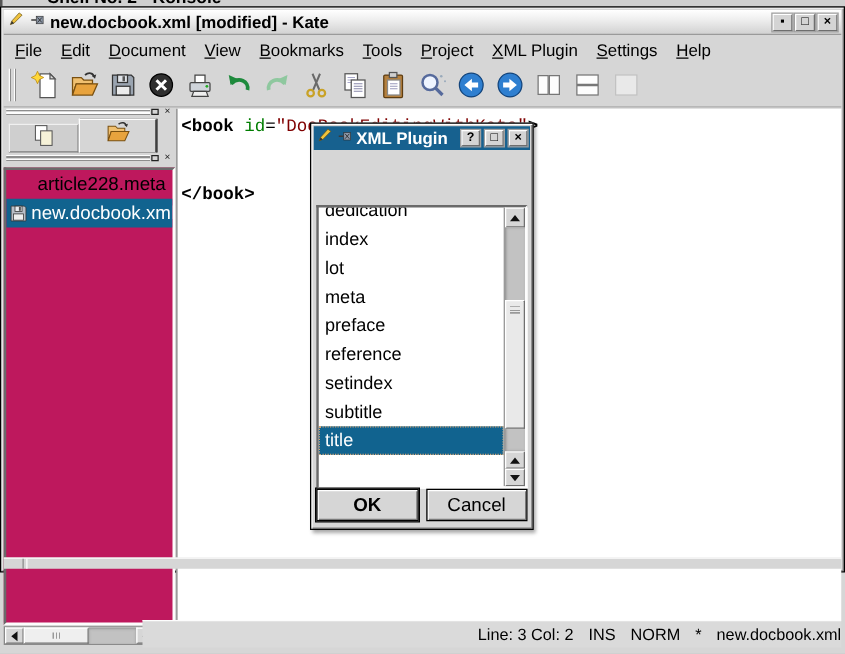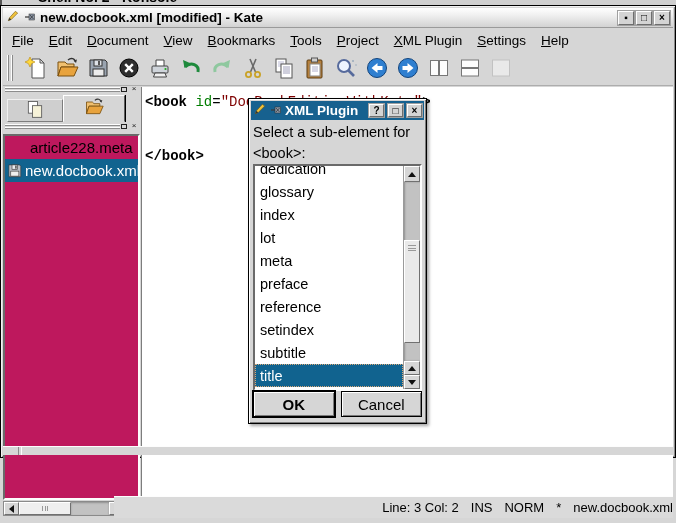--- a/index.html
+++ b/index.html
@@ -406,25 +406,23 @@
             <rect x="10" y="6" width="11" height="12" fill="#8d98a8" stroke="#2a2a2a"></rect>
             <path d="M12 8l7 8M19 8l-7 8" stroke="#2a2a2a" stroke-width="1.4"></path>
           </svg></span>
       <span class="dtitle">XML Plugin</span>
       <span id="dlg-controls" style="display:flex;gap:2px">
           <span class="winbtn">?</span>
           <span class="winbtn">□</span>
           <span class="winbtn">×</span>
         </span>
     </div>
-    <div class="dlg-message">Select a sub-element for &lt;book&gt;:</div>
     <div class="dlg-list">
       <div class="ditems" id="dlg-items">
           <div class="ditem">dedication</div>
-          <div class="ditem">glossary</div>
           <div class="ditem">index</div>
           <div class="ditem">lot</div>
           <div class="ditem">meta</div>
           <div class="ditem">preface</div>
           <div class="ditem">reference</div>
           <div class="ditem">setindex</div>
           <div class="ditem">subtitle</div>
           <div class="ditem selected">title</div>
         </div>
       <div class="vscroll">

